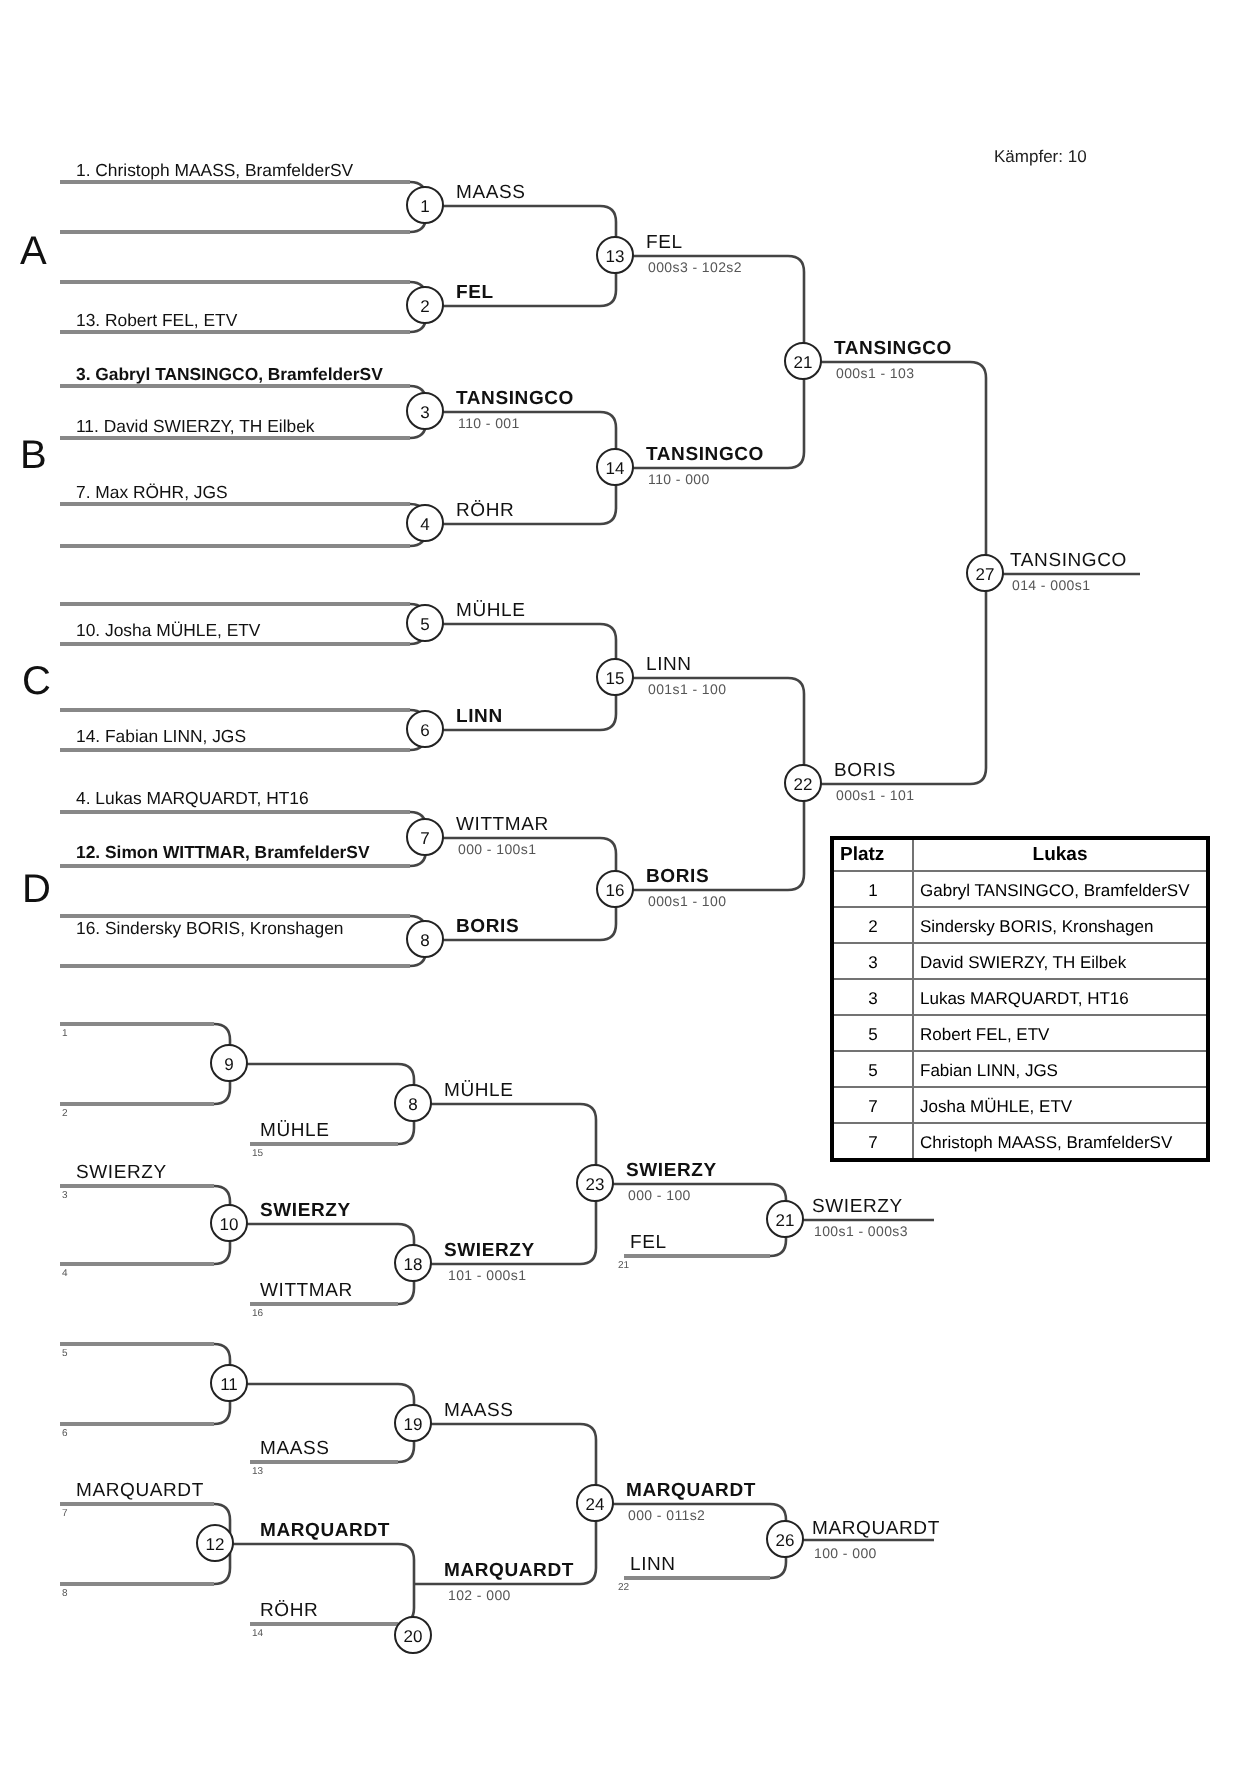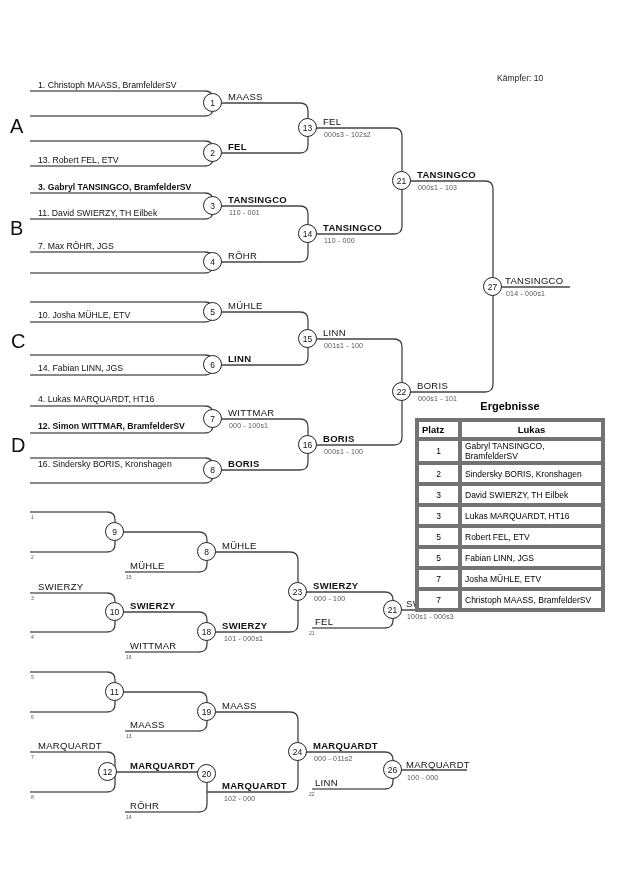--- a/index.html
+++ b/index.html
@@ -16,21 +16,21 @@
   .win{font-size:9.5px;letter-spacing:.3px;color:#111;}
   .bold{font-weight:bold;}
   .score{font-size:7px;color:#555;letter-spacing:.2px;}
   .ref{font-size:5px;color:#555;}
   .mc{position:absolute;width:17px;height:17px;border:1.5px solid #222;border-radius:50%;
       background:#fff;display:flex;align-items:center;justify-content:center;
       font-size:8.5px;color:#111;z-index:3;}
   .restitle{font-size:11px;font-weight:bold;text-align:center;width:190px;}
   table.results{position:absolute;left:415px;top:418px;width:190px;border-collapse:collapse;
       border:2.5px solid #000;background:#fff;z-index:4;}
-  table.results th,table.results td{border:4px solid #737373;font-size:8.5px;padding:0 3px;height:17px;}
+  table.results th,table.results td{border:1px solid #737373;font-size:8.5px;padding:0 3px;height:17px;}
   table.results th{font-size:9.5px;font-weight:bold;height:15px;}
   th.platz{width:33px;text-align:left;}
   td.platz{text-align:center;}
   td.pname{text-align:left;}
 </style>
 </head>
 <body>
 
 <div id="page">
 
@@ -116,21 +116,21 @@
   <div class="mc" style="left:483px;top:277px;">27</div>
   <div class="mc" style="left:105px;top:522px;">9</div>
   <div class="mc" style="left:105px;top:602px;">10</div>
   <div class="mc" style="left:197px;top:542px;">8</div>
   <div class="mc" style="left:197px;top:622px;">18</div>
   <div class="mc" style="left:288px;top:582px;">23</div>
   <div class="mc" style="left:383px;top:600px;">21</div>
   <div class="mc" style="left:105px;top:682px;">11</div>
   <div class="mc" style="left:98px;top:762px;">12</div>
   <div class="mc" style="left:197px;top:702px;">19</div>
-  <div class="mc" style="left:197px;top:764px;">20</div>
+  <div class="mc" style="left:197px;top:808px;">20</div>
   <div class="mc" style="left:288px;top:742px;">24</div>
   <div class="mc" style="left:383px;top:760px;">26</div>
 
   <div class="abs win" style="left:228px;top:91px;">MAASS</div>
   <div class="abs win bold" style="left:228px;top:141px;">FEL</div>
   <div class="abs win bold" style="left:228px;top:194px;">TANSINGCO</div>
   <div class="abs score" style="left:229px;top:209px;">110 - 001</div>
   <div class="abs win" style="left:228px;top:250px;">RÖHR</div>
   <div class="abs win" style="left:228px;top:300px;">MÜHLE</div>
   <div class="abs win bold" style="left:228px;top:353px;">LINN</div>
@@ -185,21 +185,20 @@
   <div class="abs ref" style="left:126px;top:814px;">14</div>
   <div class="abs win bold" style="left:222px;top:780px;">MARQUARDT</div>
   <div class="abs score" style="left:224px;top:795px;">102 - 000</div>
   <div class="abs win bold" style="left:313px;top:740px;">MARQUARDT</div>
   <div class="abs score" style="left:314px;top:755px;">000 - 011s2</div>
   <div class="abs win" style="left:315px;top:777px;">LINN</div>
   <div class="abs ref" style="left:309px;top:791px;">22</div>
   <div class="abs win" style="left:406px;top:759px;">MARQUARDT</div>
   <div class="abs score" style="left:407px;top:774px;">100 - 000</div>
 
-  <div class="abs restitle" style="left:415px;top:400px;">Ergebnisse</div>
   <table class="results">
     <thead>
       <tr>
         <th class="platz">Platz</th>
         <th>Lukas</th>
       </tr>
     </thead>
     <tbody>
       <tr>
         <td class="platz">1</td>

